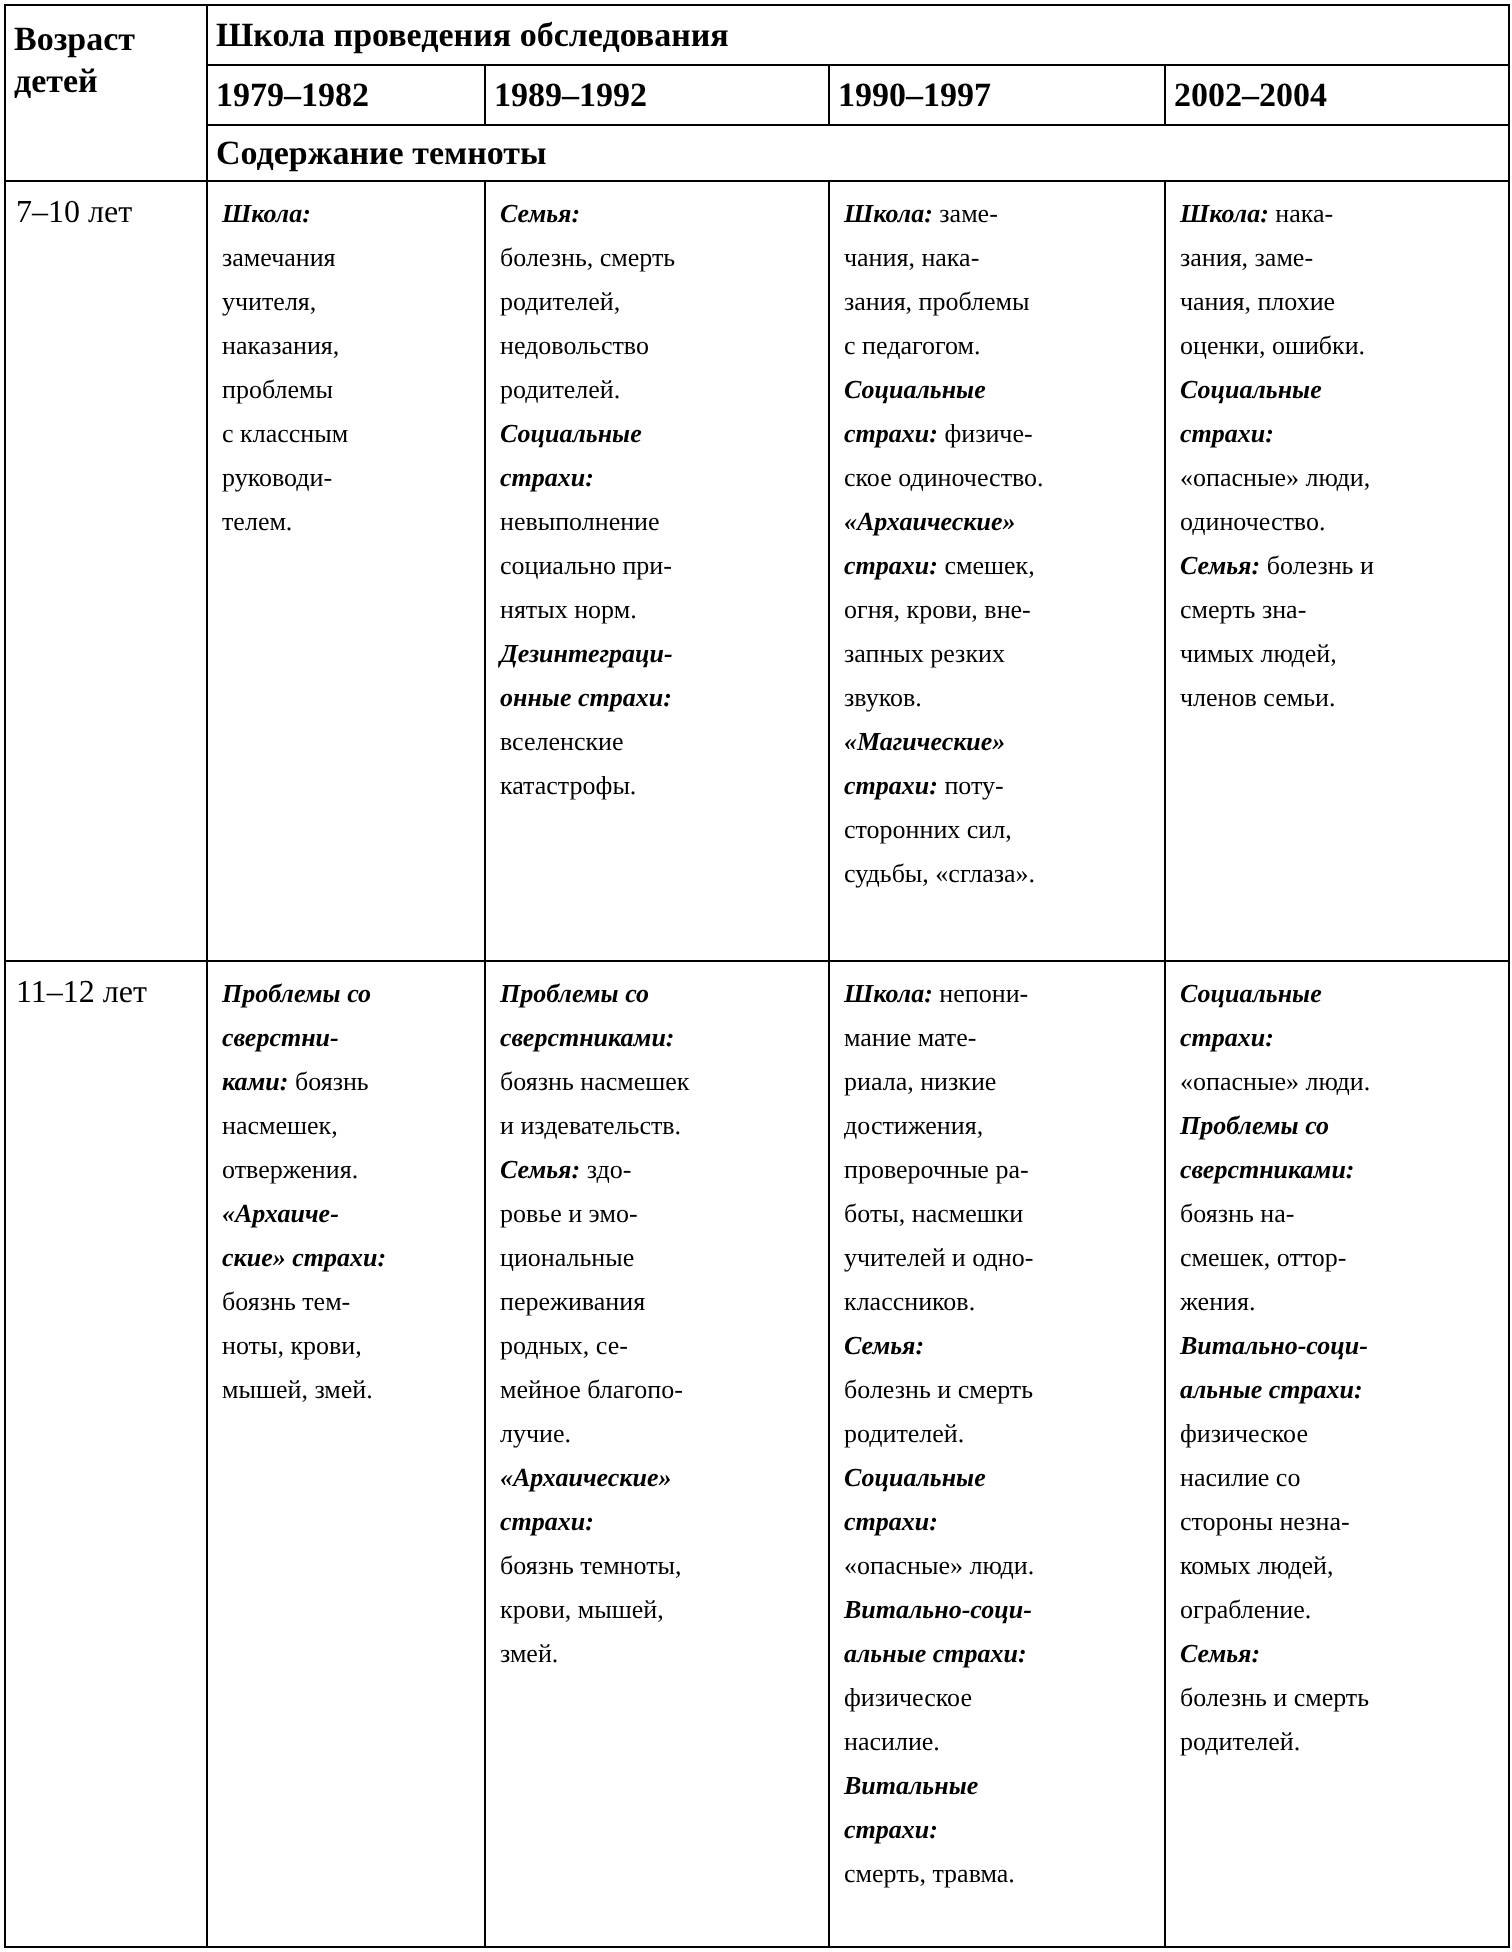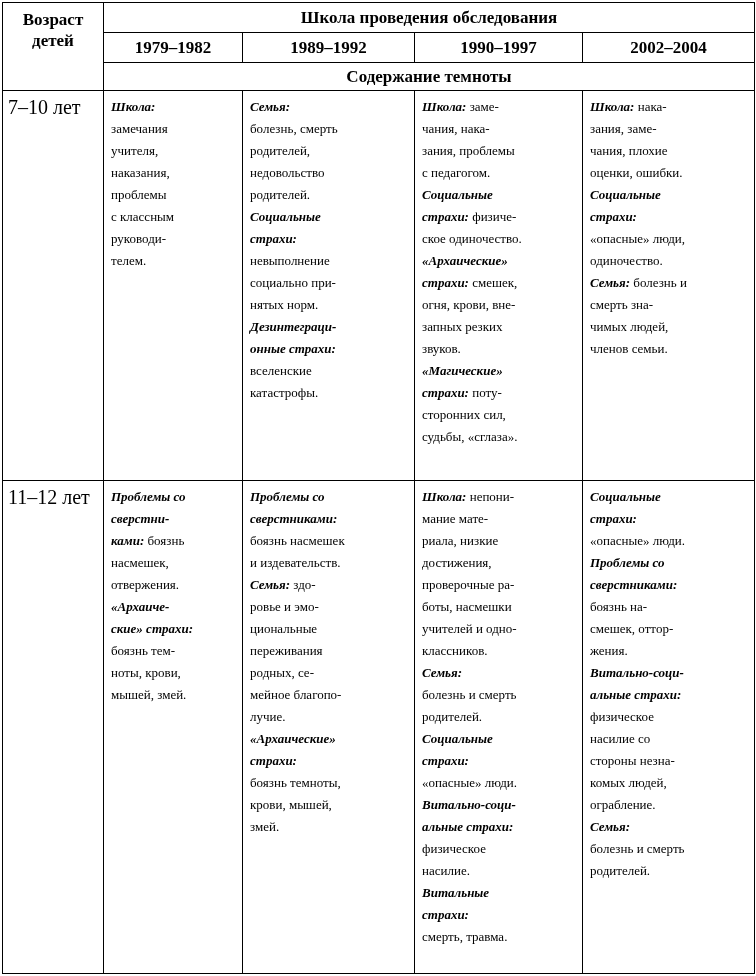--- a/index.html
+++ b/index.html
@@ -21,21 +21,21 @@
     width: 752px;
     height: 972px;
   }
   th, td {
     border: 1px solid #000000;
     white-space: pre-line;
     overflow-wrap: break-word;
   }
   th {
     font-weight: bold;
-    text-align: center;
+    text-align: left;
     vertical-align: middle;
     font-size: 17px;
     padding: 2px 4px;
     line-height: 21px;
   }
   th.age-head {
     vertical-align: top;
     padding-top: 6px;
   }
   tr.hdr-row-1 { height: 30px; }
@@ -43,21 +43,21 @@
   tr.hdr-row-3 { height: 28px; }
   tr.body-row-1 { height: 390px; }
   td {
     vertical-align: top;
     text-align: left;
     font-size: 13px;
     line-height: 22px;
     padding: 5px 6px 4px 7px;
   }
   td.age-cell {
-    font-size: 20px;
+    font-size: 16px;
     padding-left: 5px;
   }
   span.cat {
     font-style: italic;
     font-weight: bold;
   }
 </style>
 </head>
 <body>
 

